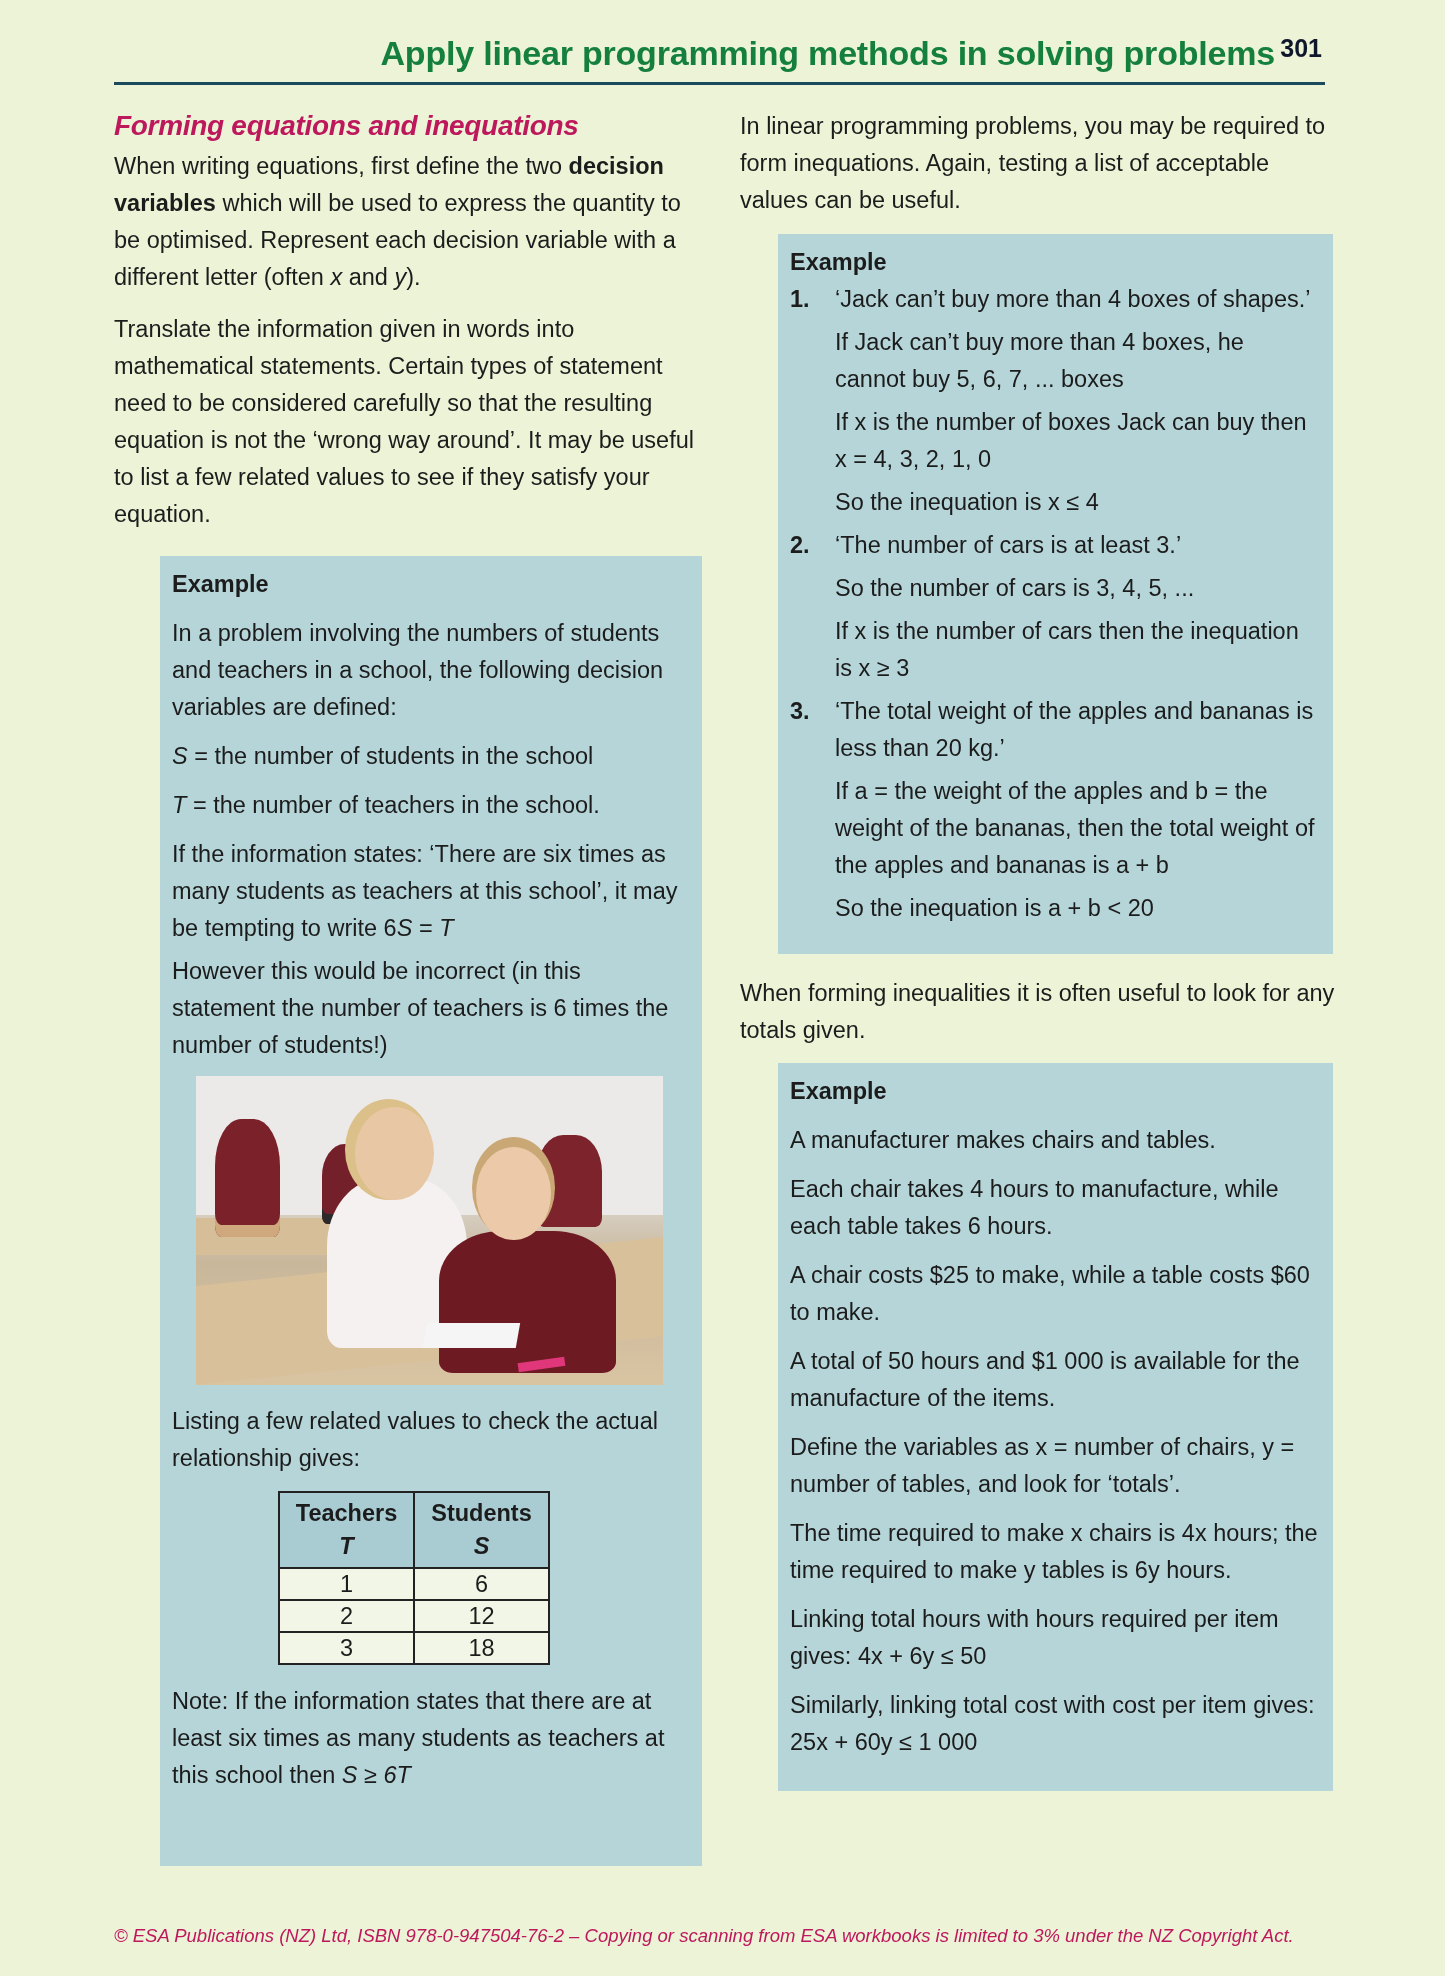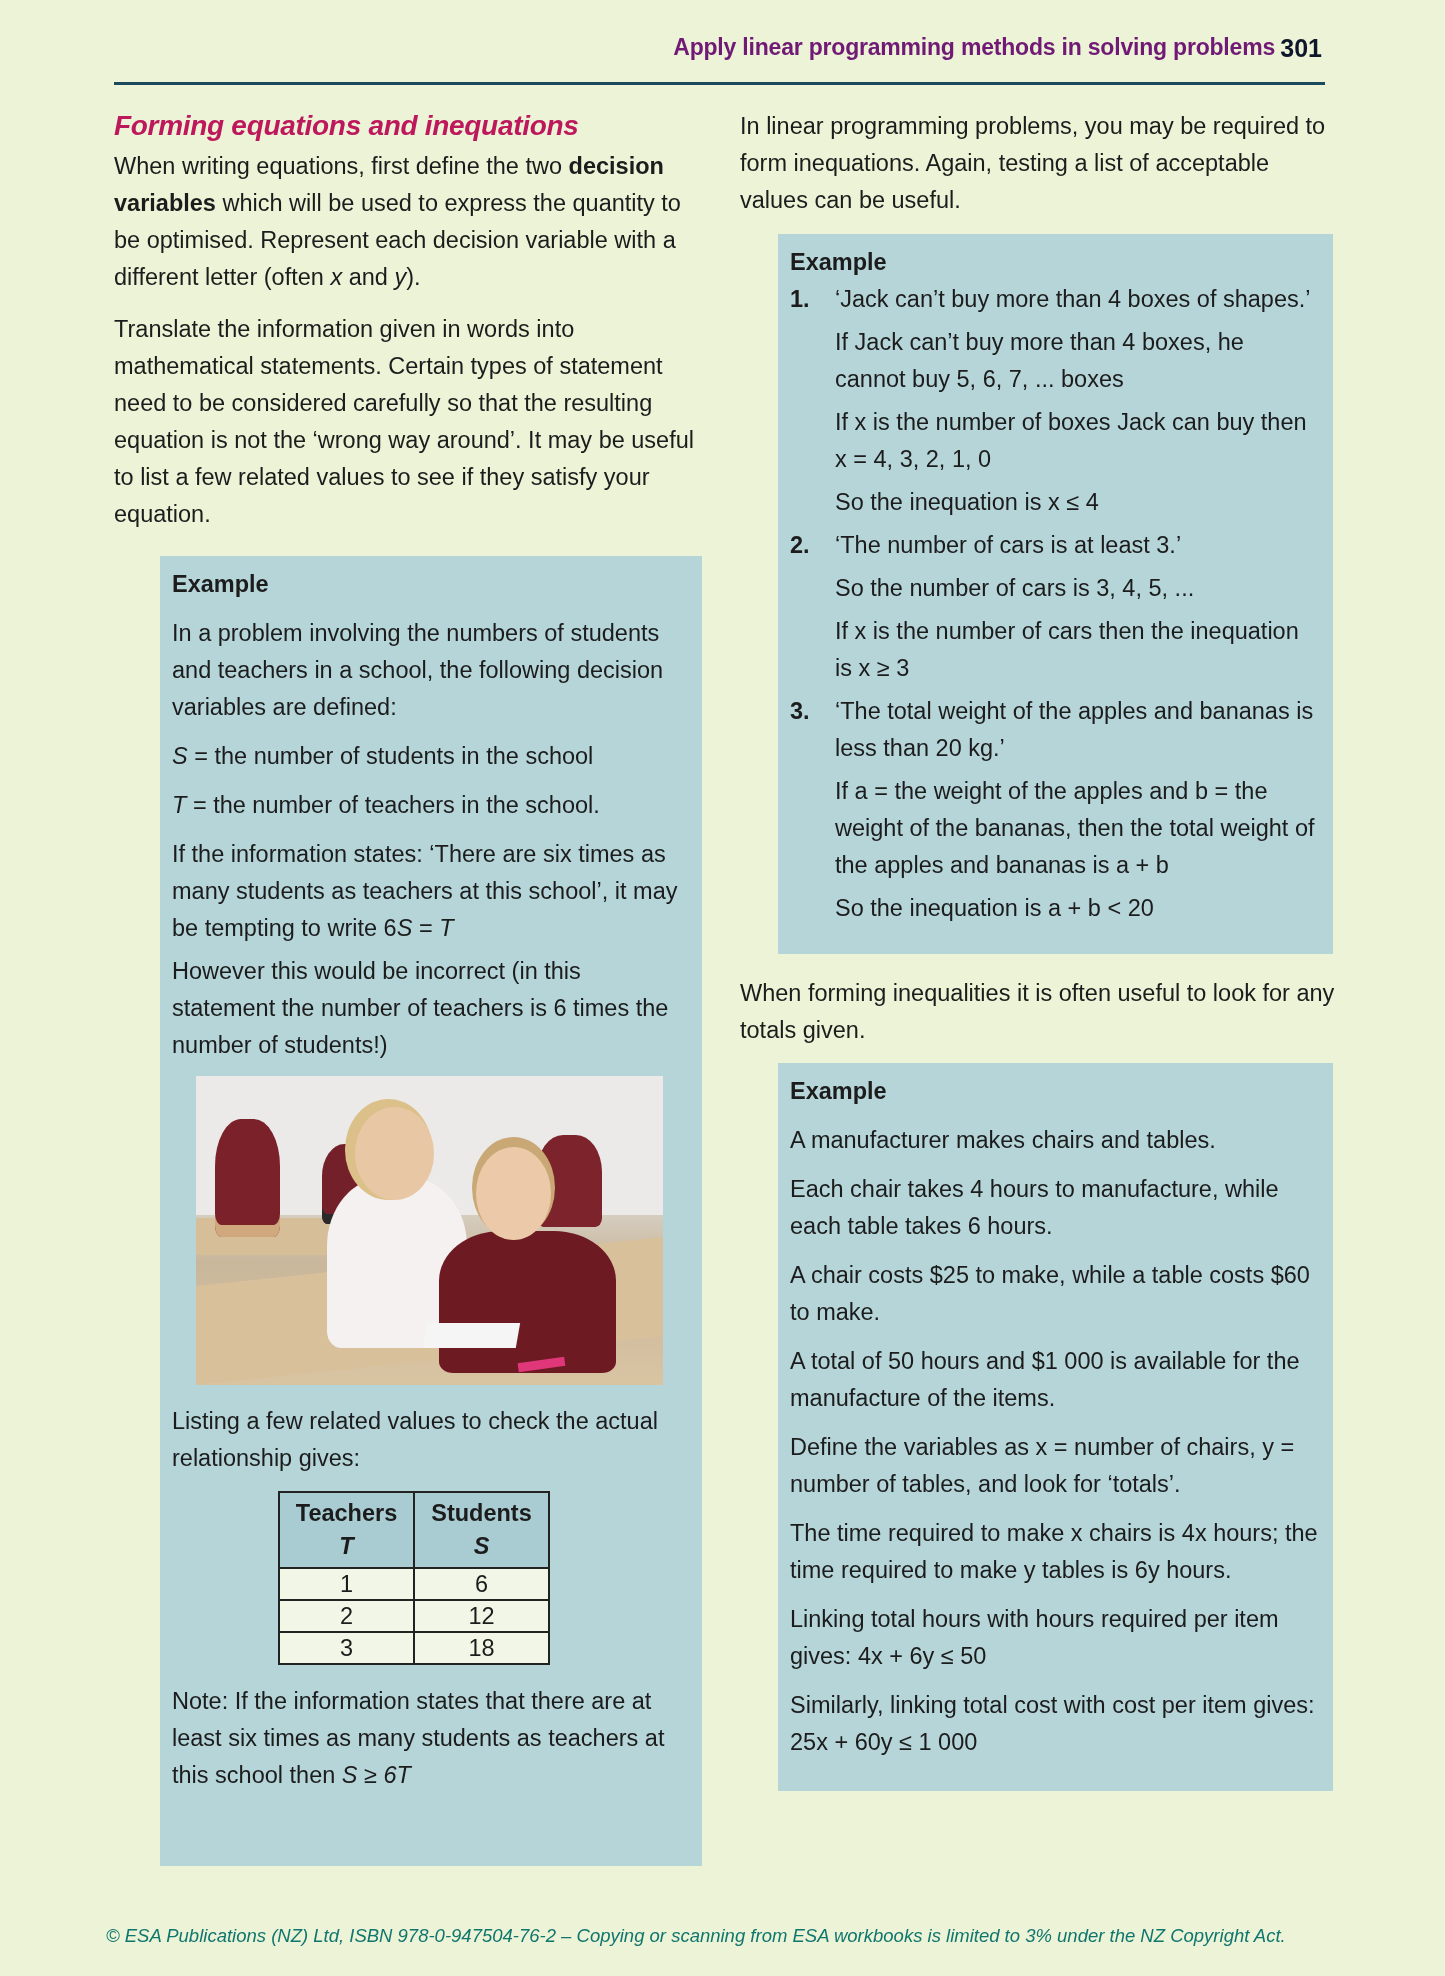--- a/index.html
+++ b/index.html
@@ -4,21 +4,21 @@
 <style>
   html, body { margin: 0; padding: 0; }
   body {
     width: 1445px; height: 1976px; position: relative; overflow: hidden;
     background: #edf3d7;
     font-family: "Liberation Sans", "DejaVu Sans", sans-serif;
     color: #1c1c1c;
   }
   .header-title {
     position: absolute; top: 34px; right: 170px;
-    font-size: 23px; font-weight: bold; color: #701a75; letter-spacing: -0.2px;
+    font-size: 34px; font-weight: bold; color: #15803d; letter-spacing: -0.2px;
   }
   .page-number {
     position: absolute; top: 34px; right: 123px;
     font-size: 25px; font-weight: bold; color: #0f172a;
   }
   .header-rule {
     position: absolute; top: 82px; left: 114px; width: 1211px; height: 3px;
     background: #1b4a5c;
   }
   .col { position: absolute; }
@@ -62,22 +62,22 @@
     border: 2px solid #222; text-align: center; padding: 0; width: 133px;
   }
   table.data-table th { background: #a9cbd2; font-weight: bold; line-height: 33px; padding: 4px 0; }
   table.data-table th .var { font-style: italic; display: block; }
   table.data-table td { background: #f2f6e6; line-height: 30px; }
   .list-item { display: flex; }
   .list-num { font-weight: bold; width: 45px; flex: none; }
   .list-body { flex: 1; }
   .list-body p { margin: 0 0 6px 0; }
   .footer {
-    position: absolute; top: 1925px; left: 106px;
-    font-size: 18.5px; font-style: italic; color: #0f766e;
+    position: absolute; top: 1925px; left: 114px;
+    font-size: 18.5px; font-style: italic; color: #be185d;
   }
   i, .it { font-style: italic; }
 </style>
 </head>
 <body>
 
 <div class="header-title">Apply linear programming methods in solving problems</div>
 <div class="page-number">301</div>
 <div class="header-rule"></div>
 

